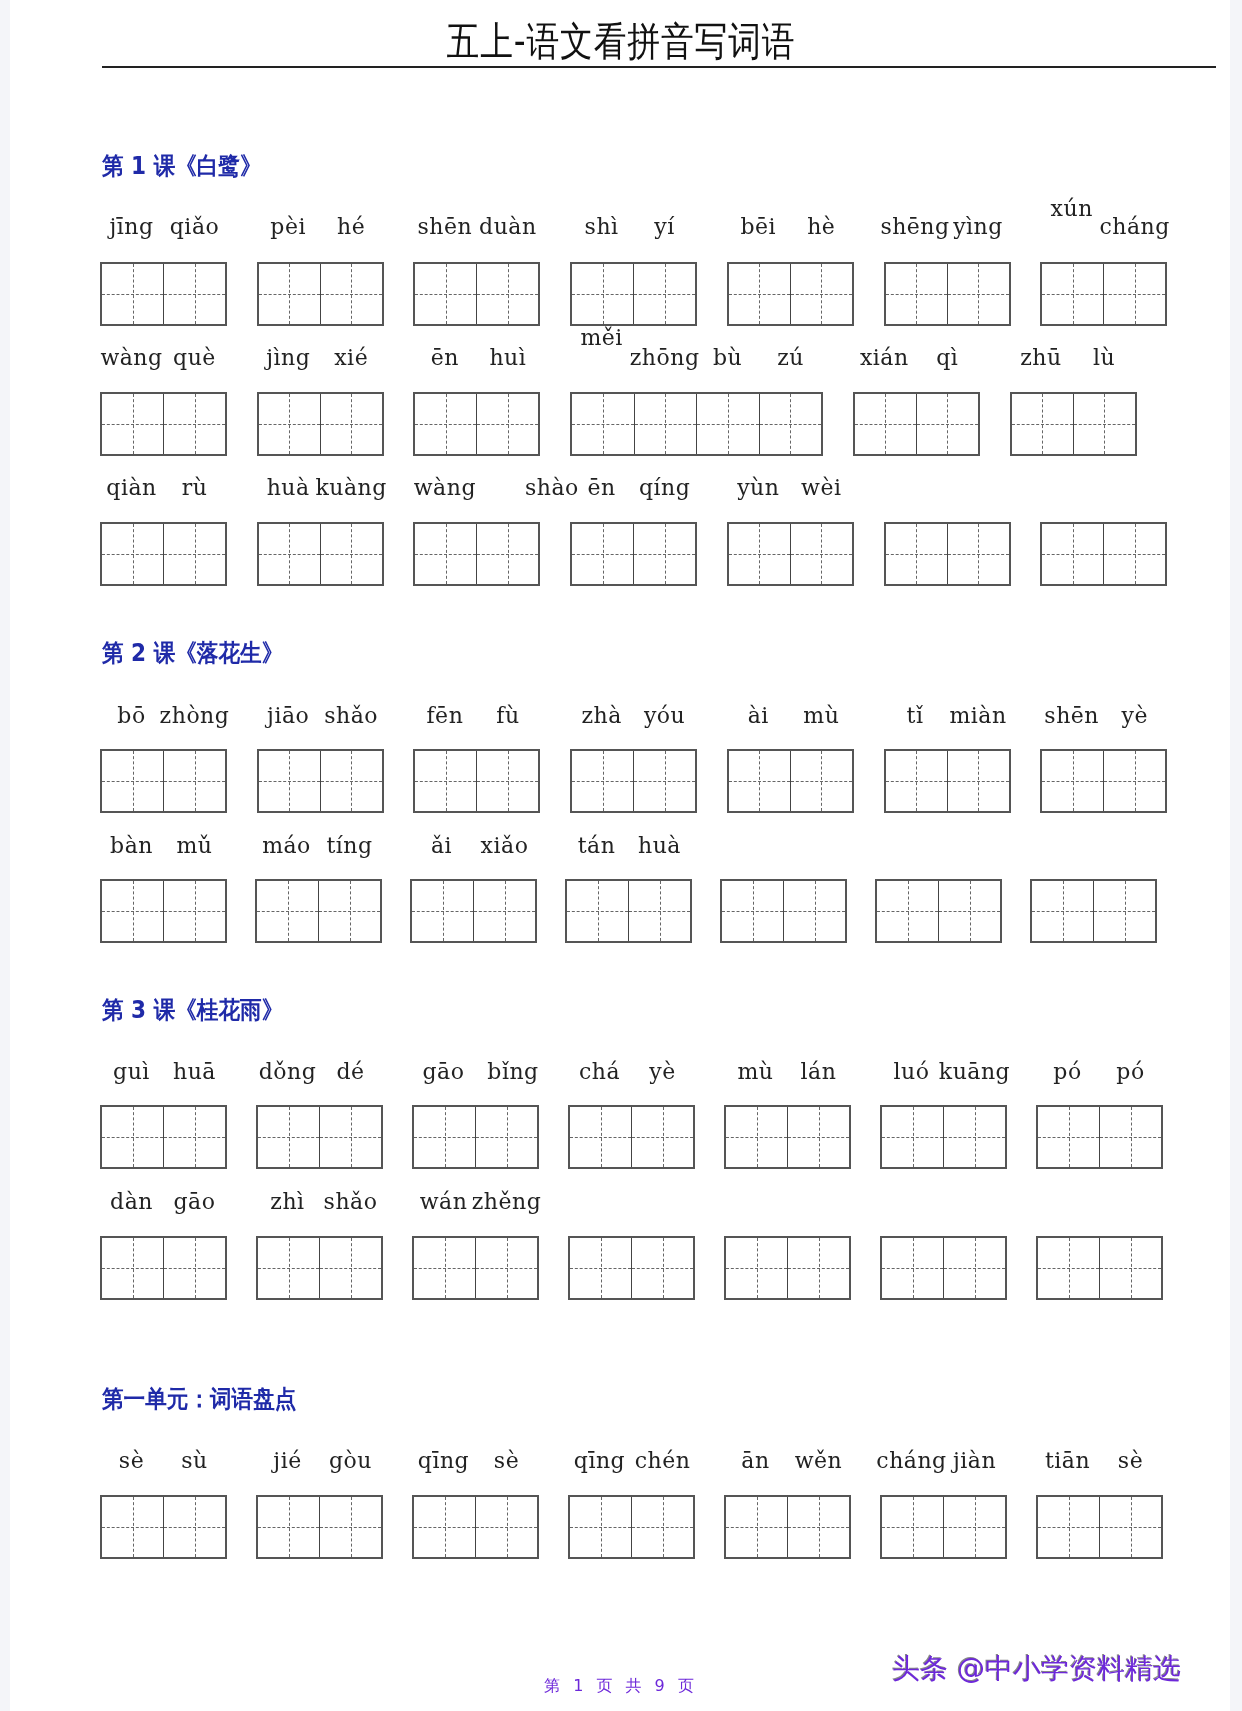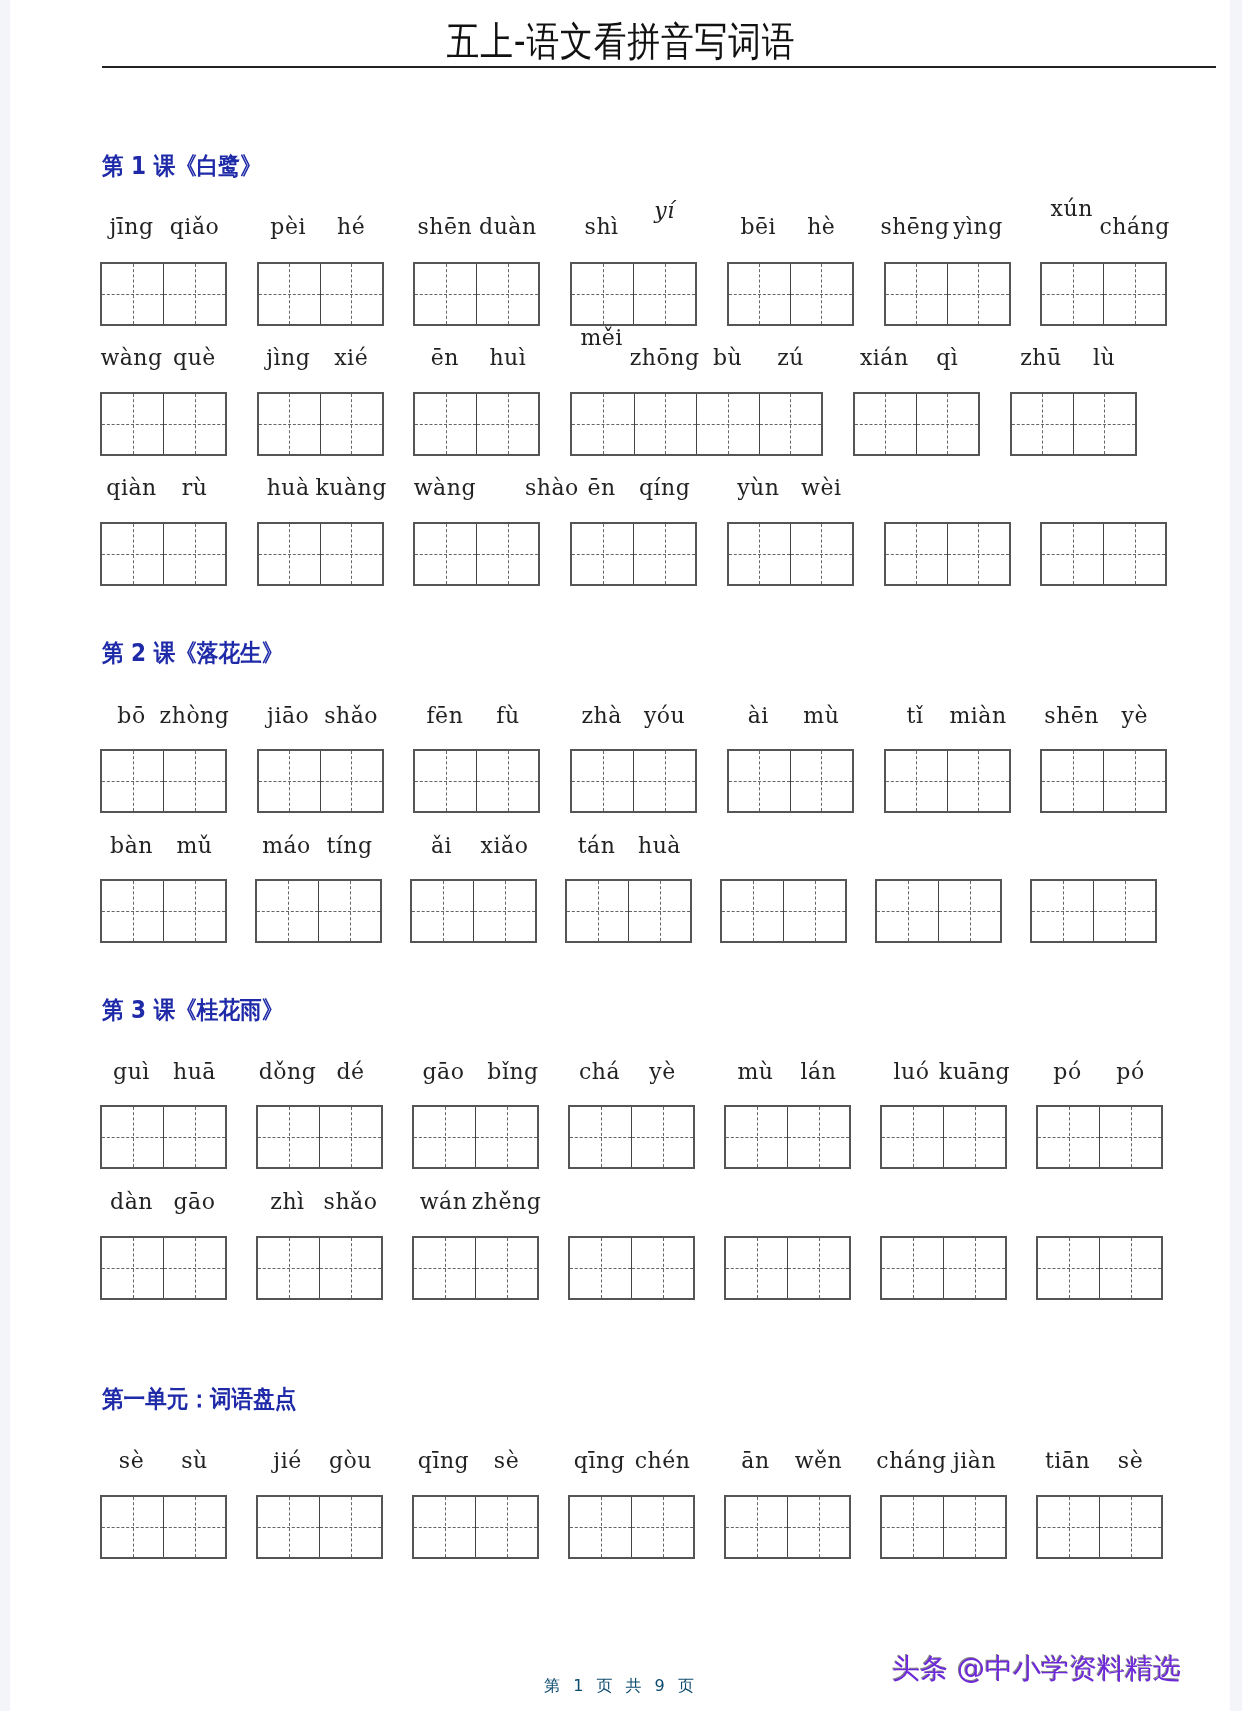--- a/index.html
+++ b/index.html
@@ -47,21 +47,21 @@
     content:""; position:absolute; left:50%; top:0; bottom:0; width:0;
     border-left:1.5px dashed #666;
   }
   .cell::after {
     content:""; position:absolute; top:50%; left:0; right:0; height:0;
     border-top:1.5px dashed #666;
   }
   .footer-page {
     position:absolute; left:0; width:1242px; top:1676px; text-align:center;
     font-family:"DejaVu Sans","Liberation Sans",sans-serif;
-    font-size:16px; color:#0c4a6e; letter-spacing:4px;
+    font-size:16px; color:#6d28d9; letter-spacing:4px;
   }
   .watermark {
     position:absolute; left:892px; top:1650px;
     font-family:"DejaVu Sans","Liberation Sans",sans-serif;
     font-size:28px; color:#6d28d9;
     text-shadow: 1px 1px 0 #fff, -1px -1px 0 #888;
   }
 </style>
 </head>
 <body>
@@ -85,21 +85,21 @@
       <div class="cell"></div>
       <div class="cell"></div>
     </div>
     <span class="pinyin" style="top: 214px; left: 444.9px; transform: translateX(-50%);">shēn</span>
     <span class="pinyin" style="top: 214px; left: 507.9px; transform: translateX(-50%);">duàn</span>
     <div class="tian-box" style="left: 413.4px; top: 262px; width: 127px;">
       <div class="cell"></div>
       <div class="cell"></div>
     </div>
     <span class="pinyin" style="top: 214px; left: 601.6px; transform: translateX(-50%);">shì</span>
-    <span class="pinyin" style="top: 198px; left: 664.6px; transform: translateX(-50%); font-style: italic;">yí</span>
+    <span class="pinyin" style="top: 214px; left: 664.6px; transform: translateX(-50%);">yí</span>
     <div class="tian-box" style="left: 570.1px; top: 262px; width: 127px;">
       <div class="cell"></div>
       <div class="cell"></div>
     </div>
     <span class="pinyin" style="top: 214px; left: 758.3px; transform: translateX(-50%);">bēi</span>
     <span class="pinyin" style="top: 214px; left: 821.3px; transform: translateX(-50%);">hè</span>
     <div class="tian-box" style="left: 726.8px; top: 262px; width: 127px;">
       <div class="cell"></div>
       <div class="cell"></div>
     </div>

